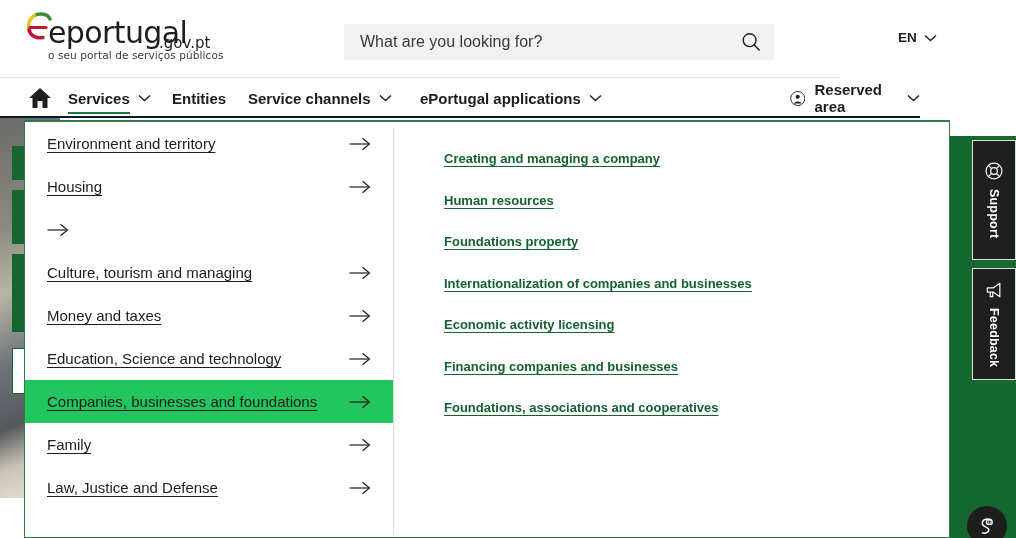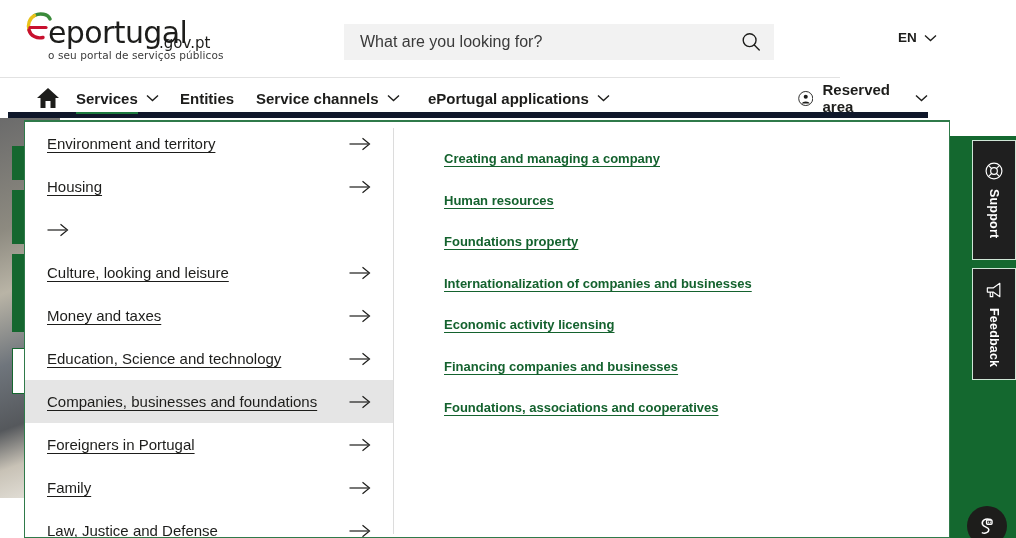--- a/index.html
+++ b/index.html
@@ -44,22 +44,22 @@
   #search-icon { width:22px; height:22px; flex:none; cursor:pointer; }
 
   #lang {
     position:absolute; left:898px; top:30px; display:flex; align-items:center; gap:7px;
     font-size:13.5px; font-weight:bold; color:#1d1d1b; cursor:pointer;
   }
 
   
   #nav {
     position:absolute; left:0; top:78px; width:920px; height:40px;
-    background:#fff; border-bottom:6px solid #0f172a;
-    display:flex; align-items:center;margin-left:8px;
+    background:#fff; border-bottom:2px solid #0f172a;
+    display:flex; align-items:center;
   }
   #home-icon { position:absolute; left:28px; top:9px; width:24px; height:22px; cursor:pointer; }
   .nav-item {
     position:absolute; top:0; height:40px; display:flex; align-items:center; gap:8px;
     font-size:15px; font-weight:bold; color:#1d1d1b; cursor:pointer;
   }
   .nav-item .lbl { position:relative; }
   .nav-item.active .lbl { color:#1b1b1b; }
   .nav-item.active .lbl:after {
     content:""; position:absolute; left:0; right:0; bottom:-7px; height:2px; background:#1d7a3e;
@@ -85,21 +85,21 @@
   #menu-right { position:absolute; left:369px; top:0; right:0; height:418px; }
 
   .cat-item {
     position:relative; display:flex; align-items:center; justify-content:space-between;
     height:43px; padding:0 22px 0 22px; cursor:pointer;
   }
   .cat-item .cat-label {
     font-size:15px; color:#1d1d1b; text-decoration:underline;
     text-underline-offset:3px; text-decoration-thickness:1px;
   }
-  .cat-item.selected { background:#e5e5e5; width:368px; }
+  .cat-item.selected { background:#22c55e; width:368px; }
   .arrow-icon { width:22px; height:14px; flex:none; }
 
   .sub-link {
     display:block; font-size:13px; font-weight:bold; color:#14622e;
     text-decoration:underline; text-underline-offset:3px; text-decoration-thickness:1.4px;
     margin:0 0 0 50px; padding:0; cursor:pointer; line-height:1;
   }
   #sub-list { padding-top:30px; }
   #sub-list li { list-style:none; margin-bottom:28.5px; }
 
@@ -228,21 +228,21 @@
           <polyline points="13.5,1.2 20.5,7 13.5,12.8" fill="none" stroke="#1d1d1b" stroke-width="1.2"></polyline>
         </svg>
       </div>
       <div class="cat-item">
         <svg class="arrow-icon" viewBox="0 0 22 14">
           <line x1="0.5" y1="7" x2="19" y2="7" stroke="#1d1d1b" stroke-width="1.2"></line>
           <polyline points="13.5,1.2 20.5,7 13.5,12.8" fill="none" stroke="#1d1d1b" stroke-width="1.2"></polyline>
         </svg>
       </div>
       <div class="cat-item">
-        <span class="cat-label">Culture, looking and leisure</span>
+        <span class="cat-label">Culture, tourism and managing</span>
         <svg class="arrow-icon" viewBox="0 0 22 14">
           <line x1="0.5" y1="7" x2="19" y2="7" stroke="#1d1d1b" stroke-width="1.2"></line>
           <polyline points="13.5,1.2 20.5,7 13.5,12.8" fill="none" stroke="#1d1d1b" stroke-width="1.2"></polyline>
         </svg>
       </div>
       <div class="cat-item">
         <span class="cat-label">Money and taxes</span>
         <svg class="arrow-icon" viewBox="0 0 22 14">
           <line x1="0.5" y1="7" x2="19" y2="7" stroke="#1d1d1b" stroke-width="1.2"></line>
           <polyline points="13.5,1.2 20.5,7 13.5,12.8" fill="none" stroke="#1d1d1b" stroke-width="1.2"></polyline>
@@ -250,27 +250,20 @@
       </div>
       <div class="cat-item">
         <span class="cat-label">Education, Science and technology</span>
         <svg class="arrow-icon" viewBox="0 0 22 14">
           <line x1="0.5" y1="7" x2="19" y2="7" stroke="#1d1d1b" stroke-width="1.2"></line>
           <polyline points="13.5,1.2 20.5,7 13.5,12.8" fill="none" stroke="#1d1d1b" stroke-width="1.2"></polyline>
         </svg>
       </div>
       <div class="cat-item selected">
         <span class="cat-label">Companies, businesses and foundations</span>
-        <svg class="arrow-icon" viewBox="0 0 22 14">
-          <line x1="0.5" y1="7" x2="19" y2="7" stroke="#1d1d1b" stroke-width="1.2"></line>
-          <polyline points="13.5,1.2 20.5,7 13.5,12.8" fill="none" stroke="#1d1d1b" stroke-width="1.2"></polyline>
-        </svg>
-      </div>
-      <div class="cat-item">
-        <span class="cat-label">Foreigners in Portugal</span>
         <svg class="arrow-icon" viewBox="0 0 22 14">
           <line x1="0.5" y1="7" x2="19" y2="7" stroke="#1d1d1b" stroke-width="1.2"></line>
           <polyline points="13.5,1.2 20.5,7 13.5,12.8" fill="none" stroke="#1d1d1b" stroke-width="1.2"></polyline>
         </svg>
       </div>
       <div class="cat-item">
         <span class="cat-label">Family</span>
         <svg class="arrow-icon" viewBox="0 0 22 14">
           <line x1="0.5" y1="7" x2="19" y2="7" stroke="#1d1d1b" stroke-width="1.2"></line>
           <polyline points="13.5,1.2 20.5,7 13.5,12.8" fill="none" stroke="#1d1d1b" stroke-width="1.2"></polyline>

